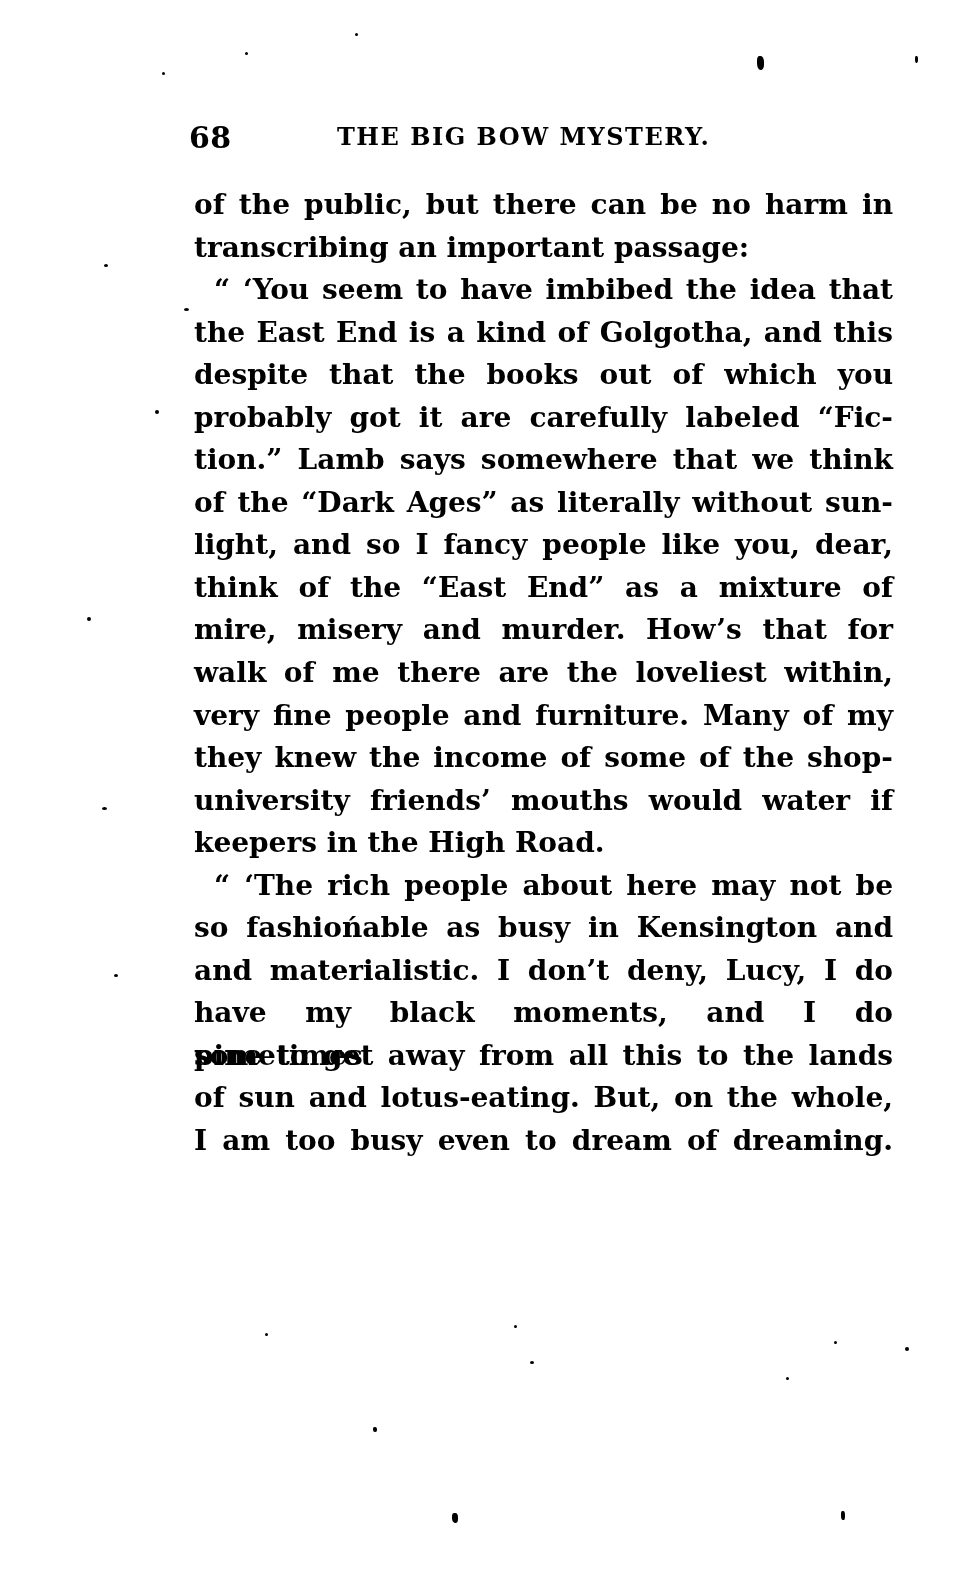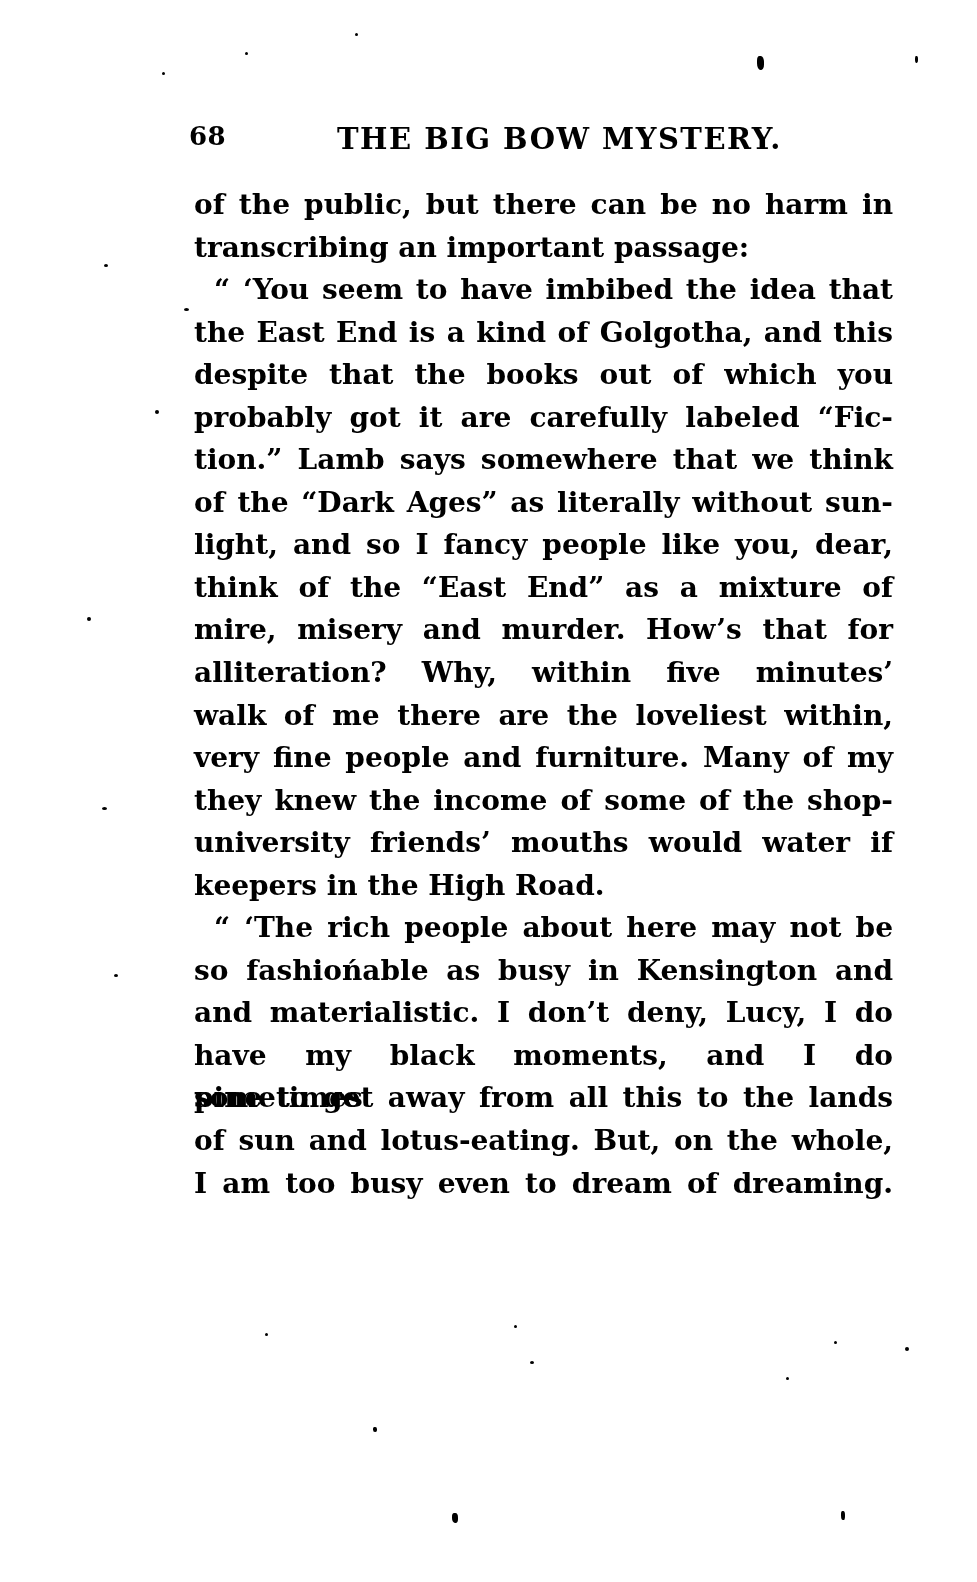--- a/index.html
+++ b/index.html
@@ -7,26 +7,26 @@
     width: 977px; height: 1582px;
     background: #ffffff;
     position: relative;
     overflow: hidden;
     font-family: "DejaVu Serif", serif;
     color: #000000;
   }
   .page { position: absolute; inset: 0; }
   .page-number {
     position: absolute; left: 189px; top: 123px;
-    font-size: 26px; font-weight: 700; line-height: 1;
+    font-size: 30px; font-weight: 700; line-height: 1;
     letter-spacing: 0.5px;
   }
   .running-title {
     position: absolute; left: 337px; top: 125px;
-    font-size: 29px; font-weight: 700; line-height: 1;
+    font-size: 24px; font-weight: 700; line-height: 1;
     letter-spacing: 1.5px;
     white-space: nowrap;
   }
   .text-block {
     position: absolute; left: 188px; top: 184px; width: 699px;
     font-size: 28px; font-weight: 700; margin-left: 6px;
   }
   .line {
     height: 42.55px; line-height: 42.55px;
     text-align: justify;
@@ -57,21 +57,20 @@
       <div class="line short">transcribing an important passage:</div>
       <div class="line indent">“ ‘You seem to have imbibed the idea that</div>
       <div class="line">the East End is a kind of Golgotha, and this</div>
       <div class="line">despite that the books out of which you</div>
       <div class="line">probably got it are carefully labeled “Fic-</div>
       <div class="line">tion.” Lamb says somewhere that we think</div>
       <div class="line">of the “Dark Ages” as literally without sun-</div>
       <div class="line">light, and so I fancy people like you, dear,</div>
       <div class="line">think of the “East End” as a mixture of</div>
       <div class="line">mire, misery and murder. How’s that for</div>
-      <div class="line">alliteration? Why, within five minutes’</div>
       <div class="line">walk of me there are the loveliest within,</div>
       <div class="line">very fine people and furniture. Many of my</div>
       <div class="line">they knew the income of some of the shop-</div>
       <div class="line">university friends’ mouths would water if</div>
       <div class="line short">keepers in the High Road.</div>
       <div class="line indent">“ ‘The rich people about here may not be</div>
       <div class="line">so fashiońable as busy in Kensington and</div>
       <div class="line">and materialistic. I don’t deny, Lucy, I do</div>
       <div class="line">have my black moments, and I do sometimes</div>
       <div class="line">pine to get away from all this to the lands</div>

